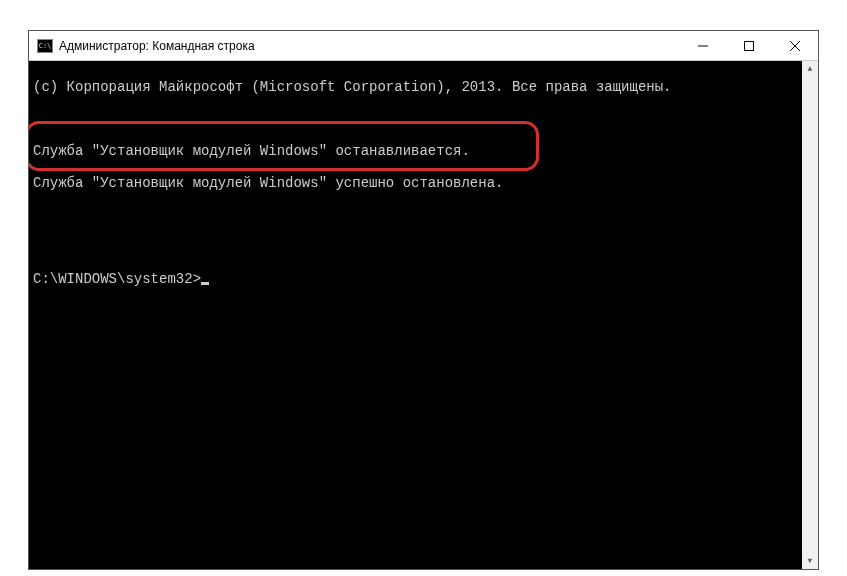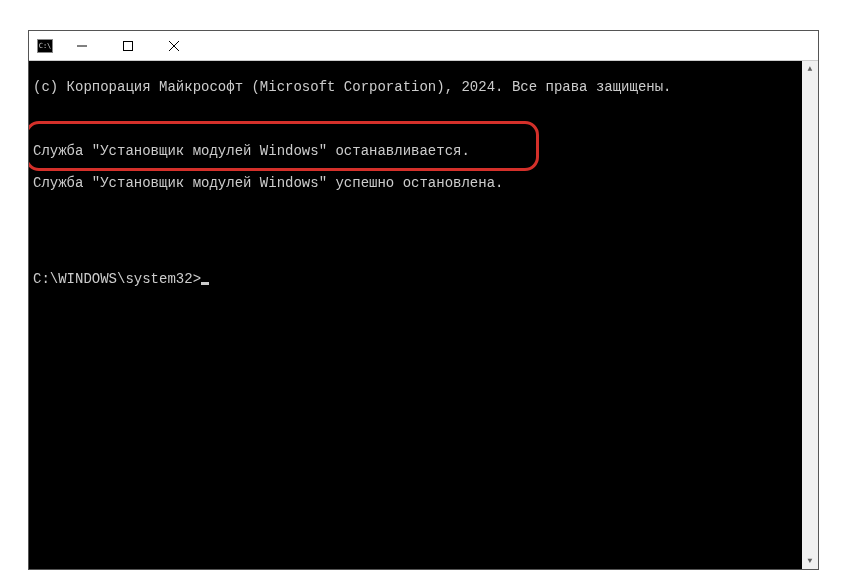--- a/index.html
+++ b/index.html
@@ -120,20 +120,21 @@
     .line {
       min-height: 16px;
     }
   </style>
 </head>
 <body>
 
 <div class="window">
   <div class="titlebar">
     <span class="titlebar-icon">C:\</span>
+    <span class="titlebar-text">Администратор: Командная строка</span>
     <div class="titlebar-controls">
       <div class="titlebar-btn">
         <svg viewBox="0 0 10 10">
             <line x1="0" y1="5" x2="10" y2="5" stroke="#000" stroke-width="1"></line>
           </svg>
       </div>
       <div class="titlebar-btn">
         <svg viewBox="0 0 10 10">
             <rect x="0.5" y="0.5" width="9" height="9" fill="none" stroke="#000" stroke-width="1"></rect>
           </svg>
@@ -141,21 +142,21 @@
       <div class="titlebar-btn">
         <svg viewBox="0 0 10 10">
             <line x1="0" y1="0" x2="10" y2="10" stroke="#000" stroke-width="1"></line>
             <line x1="10" y1="0" x2="0" y2="10" stroke="#000" stroke-width="1"></line>
           </svg>
       </div>
     </div>
   </div>
   <div class="terminal">
     <div class="terminal-content">
-<div class="line">(c) Корпорация Майкрософт (Microsoft Corporation), 2024. Все права защищены.</div>
+<div class="line">(c) Корпорация Майкрософт (Microsoft Corporation), 2013. Все права защищены.</div>
 <div class="line"></div>
 <div class="line">Служба "Установщик модулей Windows" останавливается.</div>
 <div class="line">Служба "Установщик модулей Windows" успешно остановлена.</div>
 <div class="line"></div>
 <div class="line"></div>
 <div class="line"><span>C:\WINDOWS\system32&gt;</span><span class="cursor"></span></div>
     </div>
     <div class="scrollbar">
       <div class="scrollbar-arrow up">▲</div>
       <div class="scrollbar-arrow down">▼</div>

